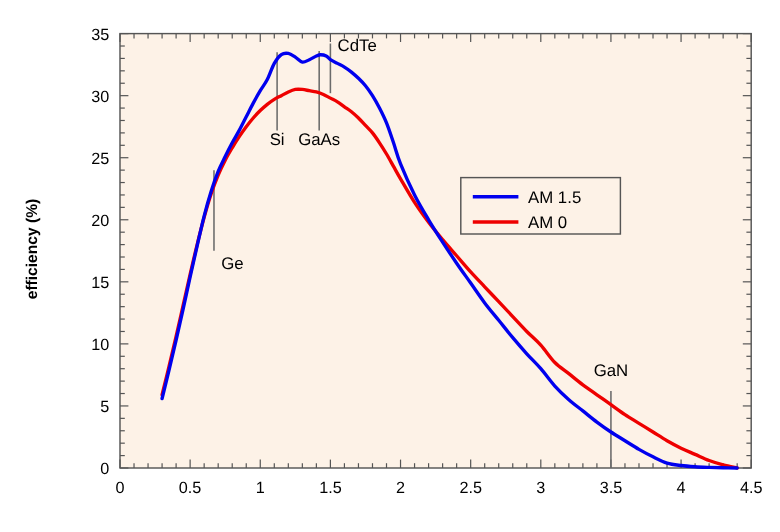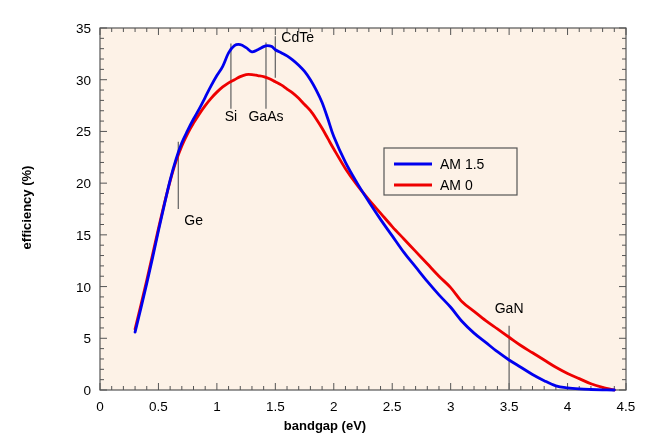--- a/index.html
+++ b/index.html
@@ -247,15 +247,14 @@
       <line x1="509.11111111111114" y1="325.8742857142857" x2="509.11111111111114" y2="390" stroke="#6b6b6b" stroke-width="1.3"></line>
       <text x="509.11111111111114" y="313.46285714285716" text-anchor="middle" font-family="&quot;Liberation Sans&quot;, sans-serif" font-size="14px" fill="#000000">GaN</text>
       <path d="M 135.07 328.98 C 136.04 325.01, 138.96 313.29, 140.91 305.19 C 142.86 297.09, 144.81 288.81, 146.76 280.37 C 148.70 271.92, 150.65 263.13, 152.60 254.51 C 154.55 245.89, 156.50 237.10, 158.44 228.65 C 160.39 220.20, 162.34 211.76, 164.29 203.83 C 166.24 195.90, 168.19 188.14, 170.13 181.07 C 172.08 174.01, 174.03 167.28, 175.98 161.42 C 177.93 155.56, 179.87 150.56, 181.82 145.91 C 183.77 141.25, 185.72 137.29, 187.67 133.50 C 189.61 129.70, 191.56 126.43, 193.51 123.15 C 195.46 119.88, 197.41 116.78, 199.36 113.85 C 201.30 110.92, 203.25 108.16, 205.20 105.57 C 207.15 102.99, 209.10 100.57, 211.04 98.33 C 212.99 96.09, 214.94 94.02, 216.89 92.13 C 218.84 90.23, 220.79 88.51, 222.73 86.95 C 224.68 85.40, 226.63 84.02, 228.58 82.82 C 230.53 81.61, 232.47 80.75, 234.42 79.71 C 236.37 78.68, 238.32 77.47, 240.27 76.61 C 242.21 75.75, 244.16 74.89, 246.11 74.54 C 248.06 74.20, 250.01 74.37, 251.96 74.54 C 253.90 74.72, 255.85 75.23, 257.80 75.58 C 259.75 75.92, 261.70 76.09, 263.64 76.61 C 265.59 77.13, 267.54 77.82, 269.49 78.68 C 271.44 79.54, 273.39 80.75, 275.33 81.78 C 277.28 82.82, 279.23 83.68, 281.18 84.89 C 283.13 86.09, 285.07 87.64, 287.02 89.02 C 288.97 90.40, 290.92 91.61, 292.87 93.16 C 294.81 94.71, 296.76 96.44, 298.71 98.33 C 300.66 100.23, 302.61 102.47, 304.56 104.54 C 306.50 106.61, 308.45 108.33, 310.40 110.74 C 312.35 113.16, 314.30 116.09, 316.24 119.02 C 318.19 121.95, 320.14 125.05, 322.09 128.33 C 324.04 131.60, 325.99 135.22, 327.93 138.67 C 329.88 142.12, 330.86 144.01, 333.78 149.01 C 336.70 154.01, 341.57 162.63, 345.47 168.66 C 349.36 174.70, 353.26 180.04, 357.16 185.21 C 361.05 190.38, 364.95 195.04, 368.84 199.69 C 372.74 204.35, 376.64 208.66, 380.53 213.14 C 384.43 217.62, 388.33 222.27, 392.22 226.58 C 396.12 230.89, 400.01 234.86, 403.91 238.99 C 407.81 243.13, 411.70 247.27, 415.60 251.41 C 419.50 255.54, 423.39 259.68, 427.29 263.82 C 431.19 267.95, 435.08 272.26, 438.98 276.23 C 442.87 280.19, 446.77 283.30, 450.67 287.61 C 454.56 291.92, 458.46 298.12, 462.36 302.09 C 466.25 306.05, 470.15 308.29, 474.04 311.39 C 477.94 314.50, 481.84 317.77, 485.73 320.70 C 489.63 323.63, 493.53 326.22, 497.42 328.98 C 501.32 331.74, 505.21 334.49, 509.11 337.25 C 513.01 340.01, 516.90 342.94, 520.80 345.53 C 524.70 348.11, 528.59 350.35, 532.49 352.77 C 536.39 355.18, 540.28 357.59, 544.18 360.01 C 548.07 362.42, 551.97 365.00, 555.87 367.25 C 559.76 369.49, 563.66 371.56, 567.56 373.45 C 571.45 375.35, 575.35 376.90, 579.24 378.62 C 583.14 380.35, 587.04 382.33, 590.93 383.79 C 594.83 385.26, 598.73 386.38, 602.62 387.41 C 606.52 388.45, 612.36 389.57, 614.31 390.00" fill="none" stroke="#EE0000" stroke-width="2.8" stroke-linecap="round" stroke-linejoin="round"></path>
       <path d="M 135.07 332.08 C 136.04 328.12, 138.96 316.39, 140.91 308.29 C 142.86 300.19, 144.81 291.92, 146.76 283.47 C 148.70 275.02, 150.65 266.40, 152.60 257.61 C 154.55 248.82, 156.50 239.51, 158.44 230.72 C 160.39 221.93, 162.34 213.31, 164.29 204.86 C 166.24 196.42, 168.19 187.62, 170.13 180.04 C 172.08 172.46, 174.03 165.56, 175.98 159.35 C 177.93 153.15, 179.87 147.63, 181.82 142.81 C 183.77 137.98, 185.72 134.36, 187.67 130.39 C 189.61 126.43, 191.56 122.64, 193.51 119.02 C 195.46 115.40, 197.41 112.29, 199.36 108.67 C 201.30 105.05, 203.25 101.09, 205.20 97.30 C 207.15 93.50, 209.10 89.54, 211.04 85.92 C 212.99 82.30, 214.94 78.85, 216.89 75.58 C 218.84 72.30, 220.79 70.06, 222.73 66.27 C 224.68 62.48, 226.63 56.27, 228.58 52.82 C 230.53 49.38, 232.47 46.96, 234.42 45.58 C 236.37 44.20, 238.32 44.20, 240.27 44.55 C 242.21 44.89, 244.16 46.44, 246.11 47.65 C 248.06 48.86, 250.01 51.44, 251.96 51.79 C 253.90 52.13, 255.85 50.58, 257.80 49.72 C 259.75 48.86, 262.09 47.31, 263.64 46.62 C 265.20 45.93, 265.79 45.58, 267.15 45.58 C 268.51 45.58, 270.46 45.93, 271.83 46.62 C 273.19 47.31, 273.77 48.69, 275.33 49.72 C 276.89 50.75, 279.23 51.79, 281.18 52.82 C 283.13 53.86, 285.07 54.72, 287.02 55.93 C 288.97 57.13, 290.92 58.51, 292.87 60.06 C 294.81 61.61, 296.76 63.34, 298.71 65.23 C 300.66 67.13, 302.61 69.03, 304.56 71.44 C 306.50 73.85, 308.45 76.61, 310.40 79.71 C 312.35 82.82, 314.30 86.26, 316.24 90.06 C 318.19 93.85, 320.14 97.64, 322.09 102.47 C 324.04 107.30, 325.99 113.33, 327.93 119.02 C 329.88 124.71, 330.86 129.36, 333.78 136.60 C 336.70 143.84, 341.57 154.70, 345.47 162.46 C 349.36 170.21, 353.26 176.59, 357.16 183.14 C 361.05 189.69, 364.95 195.73, 368.84 201.76 C 372.74 207.79, 376.64 213.65, 380.53 219.34 C 384.43 225.03, 388.33 230.38, 392.22 235.89 C 396.12 241.41, 400.01 247.27, 403.91 252.44 C 407.81 257.61, 411.70 262.09, 415.60 266.92 C 419.50 271.75, 423.39 276.75, 427.29 281.40 C 431.19 286.05, 435.08 290.54, 438.98 294.85 C 442.87 299.16, 446.77 302.78, 450.67 307.26 C 454.56 311.74, 458.46 317.43, 462.36 321.74 C 466.25 326.05, 470.15 329.67, 474.04 333.11 C 477.94 336.56, 481.84 339.32, 485.73 342.42 C 489.63 345.53, 493.53 348.80, 497.42 351.73 C 501.32 354.66, 505.21 357.42, 509.11 360.01 C 513.01 362.59, 516.90 364.83, 520.80 367.25 C 524.70 369.66, 528.59 372.24, 532.49 374.49 C 536.39 376.73, 540.28 378.80, 544.18 380.69 C 548.07 382.59, 551.97 384.66, 555.87 385.86 C 559.76 387.07, 563.66 387.41, 567.56 387.93 C 571.45 388.45, 575.35 388.71, 579.24 388.97 C 583.14 389.22, 587.04 389.34, 590.93 389.48 C 594.83 389.62, 598.73 389.71, 602.62 389.79 C 606.52 389.88, 612.36 389.97, 614.31 390.00" fill="none" stroke="#0000EE" stroke-width="2.8" stroke-linecap="round" stroke-linejoin="round"></path>
       <rect x="384" y="148" width="133" height="47" fill="#FDF2E7" stroke="#555555" stroke-width="1.2"></rect>
       <line x1="394" y1="164" x2="432" y2="164" stroke="#0000EE" stroke-width="2.8"></line>
       <text x="440" y="169" text-anchor="start" font-family="&quot;Liberation Sans&quot;, sans-serif" font-size="14px" fill="#000000">AM 1.5</text>
       <line x1="394" y1="185" x2="432" y2="185" stroke="#EE0000" stroke-width="2.8"></line>
       <text x="440" y="190" text-anchor="start" font-family="&quot;Liberation Sans&quot;, sans-serif" font-size="14px" fill="#000000">AM 0</text>
     </svg>
-  <div class="axis-title" id="x-axis-title">bandgap (eV)</div>
   <div class="axis-title" id="y-axis-title">efficiency (%)</div>
 </div>
 
 </body></html>

